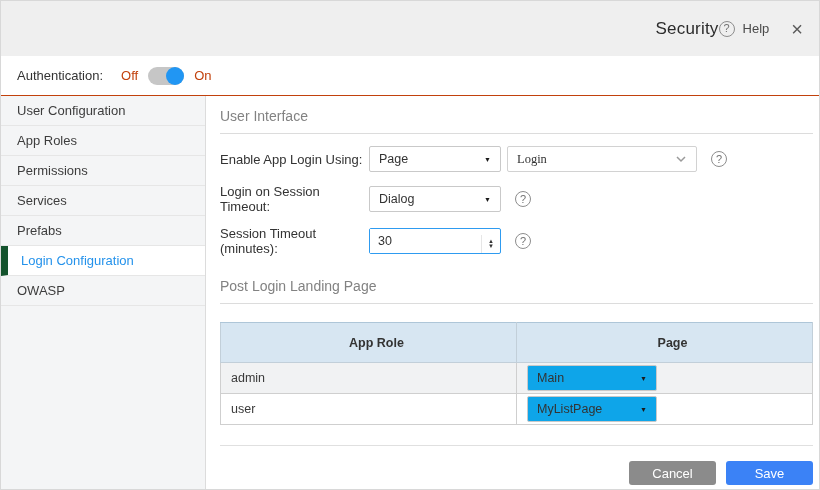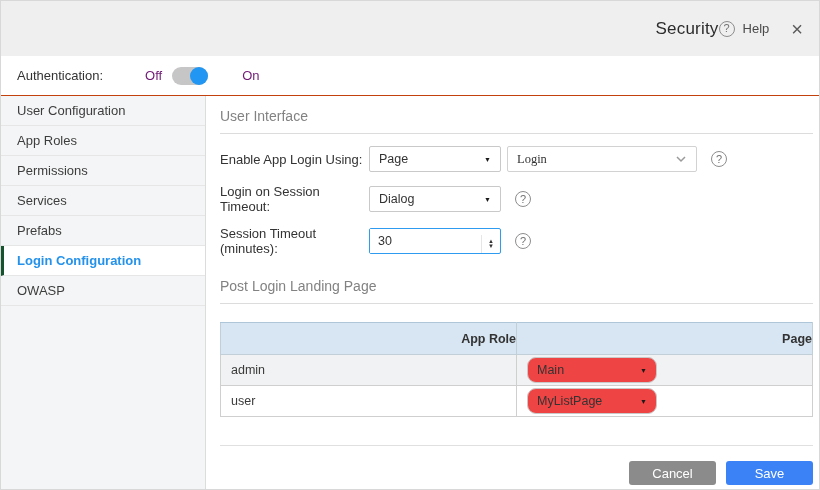--- a/index.html
+++ b/index.html
@@ -25,21 +25,21 @@
   }
   .help-label{ font-size:13px; color:#4a4a4a; margin-right:14px; }
   .close-x{ font-size:20px; color:#5a5a5a; line-height:1; cursor:pointer; }
 
   
   .auth-bar{
     height:40px; background:#fff; border-bottom:1px solid #c2410c;
     display:flex; align-items:center; padding:0 16px;
   }
   .auth-label{ font-size:13px; color:#333; margin-right:18px; }
-  .toggle-word{ font-size:13px; color:#701a75;margin-left:24px; }
+  .toggle-word{ font-size:13px; color:#c2410c; }
   .toggle{
     width:36px; height:18px; background:#c6c6c6; border-radius:9px;
     position:relative; margin:0 10px; cursor:pointer;
   }
   .toggle .knob{
     position:absolute; right:0px; top:0px; width:18px; height:18px;
     border-radius:50%; background:#2196f3;
   }
 
   
@@ -47,22 +47,22 @@
 
   .sidebar{
     width:205px; flex:0 0 205px; background:#f4f5f6; border-right:1px solid #dcdcdc;
   }
   .side-item{
     height:30px; display:flex; align-items:center; padding-left:16px;
     font-size:13px; color:#3d3d3d; border-bottom:1px solid #e6e6e6;
     background:#f4f5f6; cursor:pointer;
   }
   .side-item.active{
-    background:#fff; color:#2492eb; font-weight:bold;
-    border-left:3px solid #14532d; padding-left:13px;
+    background:#fff; color:#2492eb; font-weight:normal;
+    border-left:7px solid #14532d; padding-left:13px;
   }
 
   .content{
     flex:1; padding:12px 14px 0 14px; display:flex; flex-direction:column;
     background:#fff;
   }
   .section-title{
     font-size:14px; color:#828282; padding-bottom:9px;
     border-bottom:1px solid #dcdcdc;
   }
@@ -97,28 +97,28 @@
   }
   .spinner span{ font-size:6px; color:#333; line-height:5px; }
 
   
   table.roles{
     margin-top:18px; width:593px; border-collapse:collapse;
     font-size:12.5px; color:#3a3a3a;
   }
   table.roles th{
     background:#d7e6f2; border:1px solid #c2cfd9; border-top-color:#aec6d8;
-    height:32px; text-align:right; padding-left:16px; font-weight:bold; color:#333;
+    height:40px; text-align:center; padding-left:16px; font-weight:bold; color:#333;
   }
   table.roles td{
     border:1px solid #cfcfcf; height:19px; padding-left:10px;
   }
   table.roles tr.odd td{ background:#f1f2f3; }
   table.roles tr.even td{ background:#fff; }
-  .cell-select{ width:130px; border-color:#c9c9c9; margin:2px 0; background:#ef4444;border-radius:9px; }
+  .cell-select{ width:130px; border-color:#c9c9c9; margin:2px 0; background:#0ea5e9; }
   .th-role{ width:296px; }
 
   
   .footer{
     margin-top:auto; border-top:1px solid #e0e0e0;
     padding:15px 0 15px; display:flex; justify-content:flex-end; gap:10px;
   }
   .btn{
     width:87px; height:24px; border:none; border-radius:3px; color:#fff;
     font-size:13px; font-family:"Liberation Sans", sans-serif; cursor:pointer;

